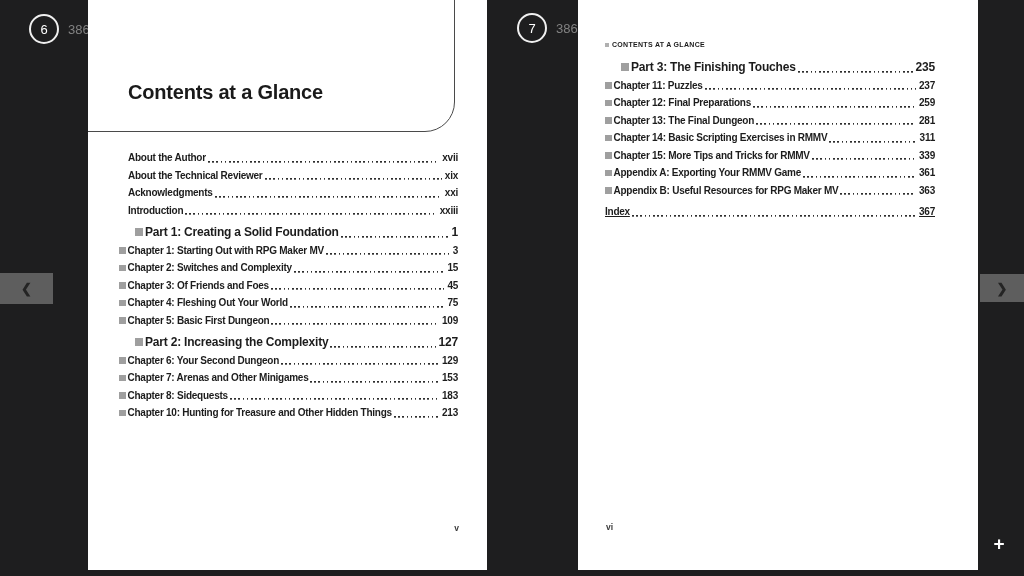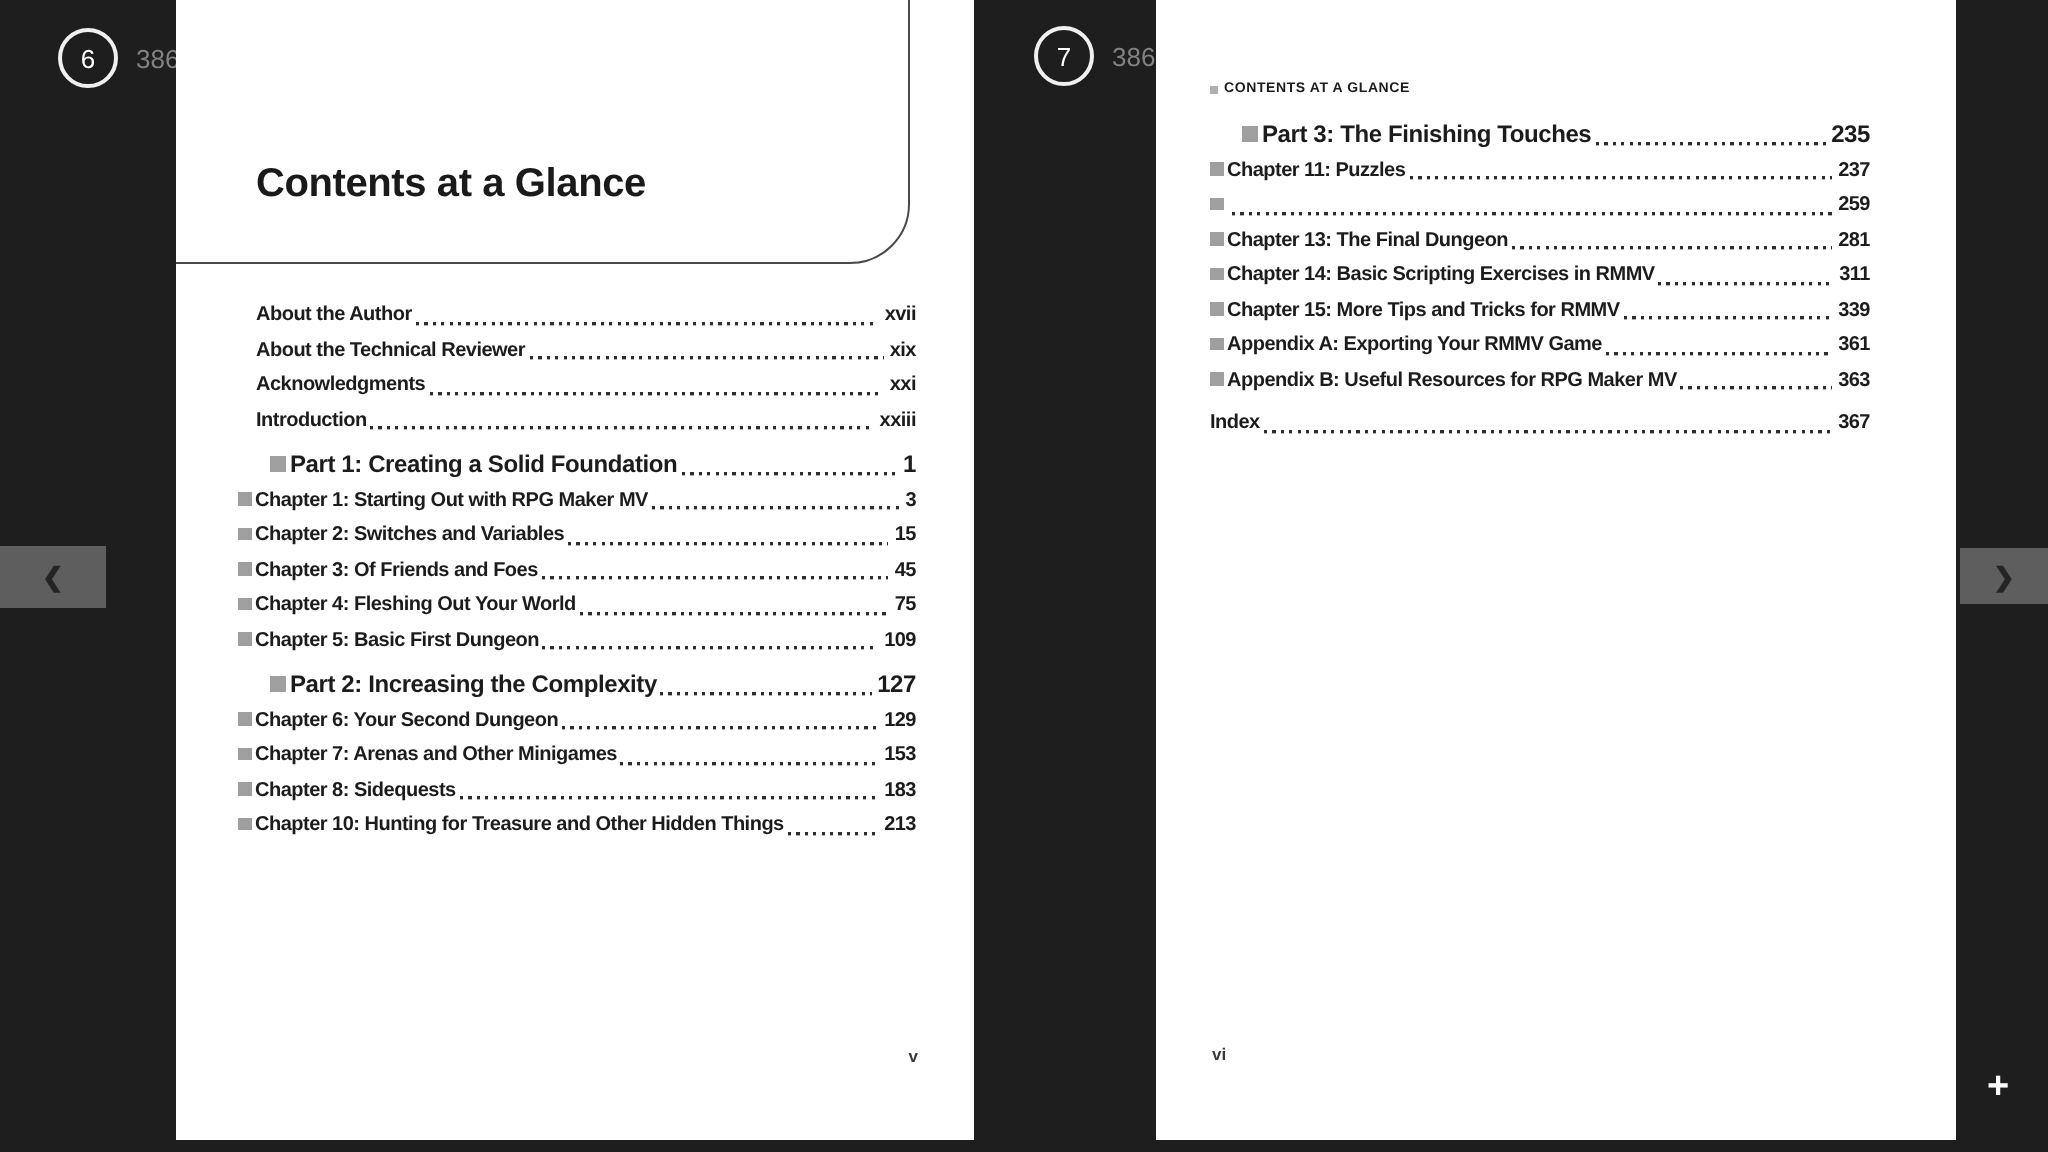--- a/index.html
+++ b/index.html
@@ -55,21 +55,21 @@
          background-image:repeating-linear-gradient(to right,#2d2d2d 0 1.6px,transparent 1.6px 4.2px);
          background-size:100% 1.7px; background-repeat:no-repeat;
          background-position:0 calc(100% - 4px); }
   .sq { display:inline-block; width:6.5px; height:6.5px; background:#9f9f9f;
         margin-right:2px; flex:0 0 auto; }
 
   .row-fm   { font-size:10px; padding-left:9px; }
   .row-ch   { font-size:10px; }
   .row-part { font-size:12px; margin-left:16px; margin-top:5px; letter-spacing:-0.2px; }
   .row-part .sq { width:8px; height:8px; }
-  .row-plain { font-size:10px; margin-top:4px; }
+  .row-plain { font-size:10px; margin-top:4px;text-decoration:underline; }
 
   
   .folio { position:absolute; font-size:8.5px; font-weight:bold; color:#3a3a3a; }
   .folio-v  { right:28px; bottom:37px; }
   .folio-vi { left:28px;  bottom:38px; }
 </style>
 </head>
 <body>
 
 <div class="stage">
@@ -132,21 +132,21 @@
           <span class="pg">1</span>
       </div>
       <div class="row row-ch">
         <span class="sq"></span>
           <span class="lbl">Chapter 1: Starting Out with RPG Maker MV</span>
           <span class="leader"></span>
           <span class="pg">3</span>
       </div>
       <div class="row row-ch">
         <span class="sq"></span>
-          <span class="lbl">Chapter 2: Switches and Variables</span>
+          <span class="lbl">Chapter 2: Switches and Complexity</span>
           <span class="leader"></span>
           <span class="pg">15</span>
       </div>
       <div class="row row-ch">
         <span class="sq"></span>
           <span class="lbl">Chapter 3: Of Friends and Foes</span>
           <span class="leader"></span>
           <span class="pg">45</span>
       </div>
       <div class="row row-ch">
@@ -211,20 +211,21 @@
           <span class="pg">235</span>
       </div>
       <div class="row row-ch">
         <span class="sq"></span>
           <span class="lbl">Chapter 11: Puzzles</span>
           <span class="leader"></span>
           <span class="pg">237</span>
       </div>
       <div class="row row-ch">
         <span class="sq"></span>
+          <span class="lbl">Chapter 12: Final Preparations</span>
           <span class="leader"></span>
           <span class="pg">259</span>
       </div>
       <div class="row row-ch">
         <span class="sq"></span>
           <span class="lbl">Chapter 13: The Final Dungeon</span>
           <span class="leader"></span>
           <span class="pg">281</span>
       </div>
       <div class="row row-ch">

